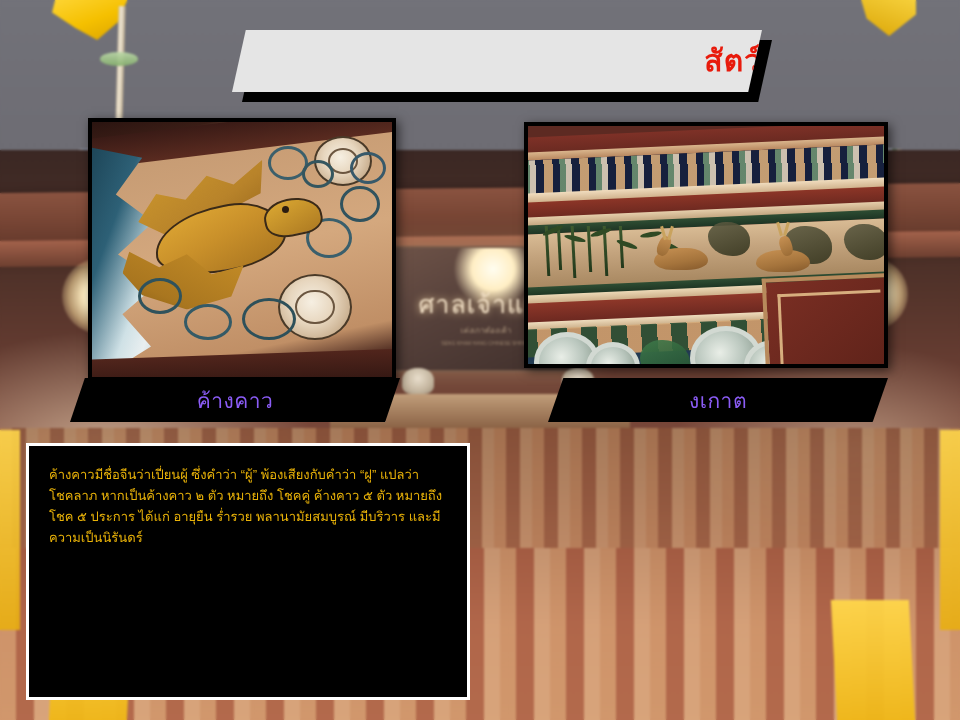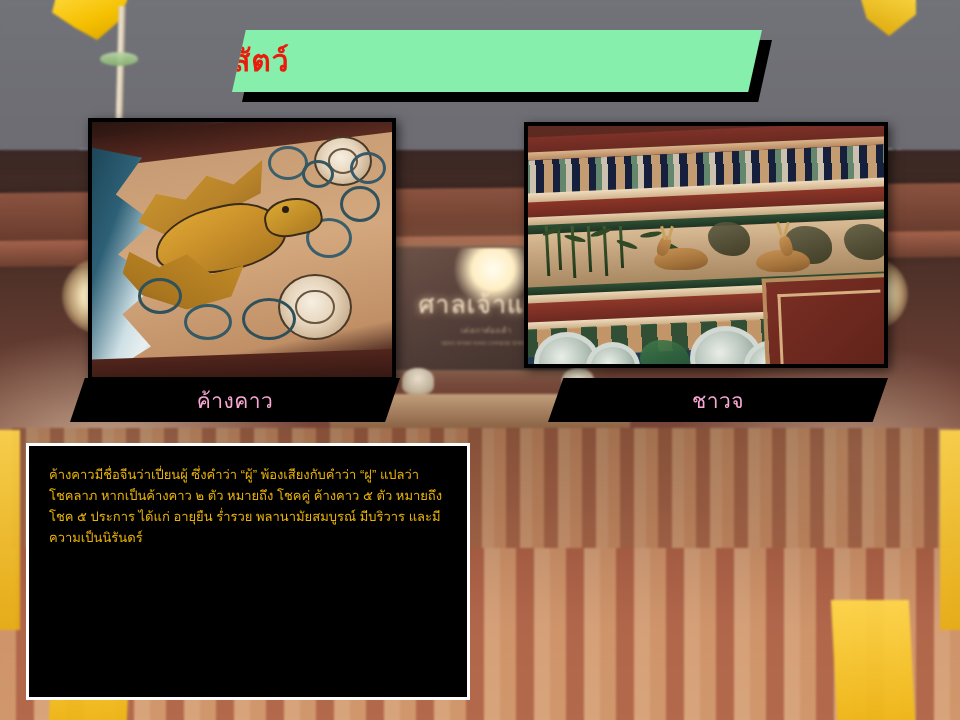--- a/index.html
+++ b/index.html
@@ -251,25 +251,25 @@
     position: absolute;
     left: 242px; top: 40px;
     width: 530px; height: 62px;
     background: #000;
     clip-path: polygon(2.6% 0%, 100% 0%, 97.4% 100%, 0% 100%);
   }
   .title-banner {
     position: absolute;
     left: 232px; top: 30px;
     width: 530px; height: 62px;
-    background: #86efac;
+    background: #e5e5e5;
     clip-path: polygon(2.6% 0%, 100% 0%, 97.4% 100%, 0% 100%);
     display: flex;
     align-items: center;
-    justify-content: flex-start;
+    justify-content: flex-end;
   }
   .title-text {
     font-size: 30px;
     font-weight: bold;
     color: #e81b0c;
     letter-spacing: 1px;
     line-height: 1;
   }
 
   
@@ -475,21 +475,21 @@
     display: flex;
     align-items: center;
     justify-content: center;
     box-shadow: 4px 5px 0 rgba(255,255,255,0.82);
   }
   .label-banner.left  { left: 70px;  top: 378px; width: 330px;
                         clip-path: polygon(4.5% 0%, 100% 0%, 95.5% 100%, 0% 100%); }
   .label-banner.right { left: 548px; top: 378px; width: 340px;
                         clip-path: polygon(4.5% 0%, 100% 0%, 95.5% 100%, 0% 100%); }
   .label-text {
-    color: #f9a8d4;
+    color: #8b5cf6;
     font-size: 21px;
     line-height: 1;
     letter-spacing: .5px;
   }
 
   
   .textbox {
     position: absolute;
     background: #000;
     border: 3px solid #ffffff;
@@ -651,20 +651,20 @@
       <div class="beam-corner">
         <div class="beam-corner-i"></div>
       </div>
     </div>
   </div>
 
   <div class="label-banner left">
     <span class="label-text">ค้างคาว</span>
   </div>
   <div class="label-banner right">
-    <span class="label-text">ชาวจ</span>
+    <span class="label-text">งเกาต</span>
   </div>
 
   <div class="textbox left">
     <div class="body-text">ค้างคาวมีชื่อจีนว่าเปี่ยนผู้ ซึ่งคำว่า “ผู้” พ้องเสียงกับคำว่า “ฝู” แปลว่า โชคลาภ หากเป็นค้างคาว ๒ ตัว หมายถึง โชคคู่ ค้างคาว ๕ ตัว หมายถึง โชค ๕ ประการ ได้แก่ อายุยืน ร่ำรวย พลานามัยสมบูรณ์ มีบริวาร และมีความเป็นนิรันดร์</div>
   </div>
 
 </div>
 
 </body></html>

